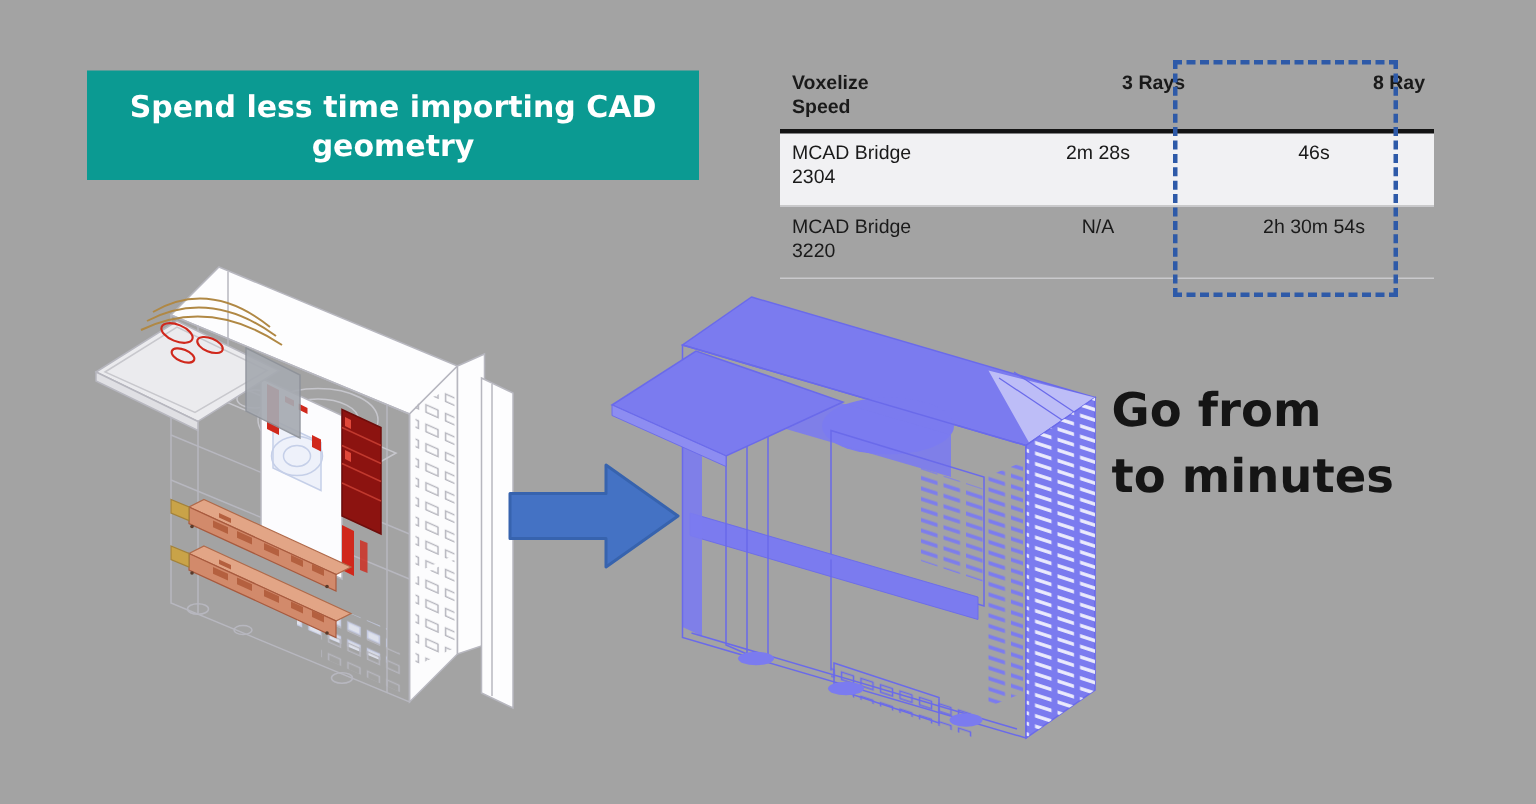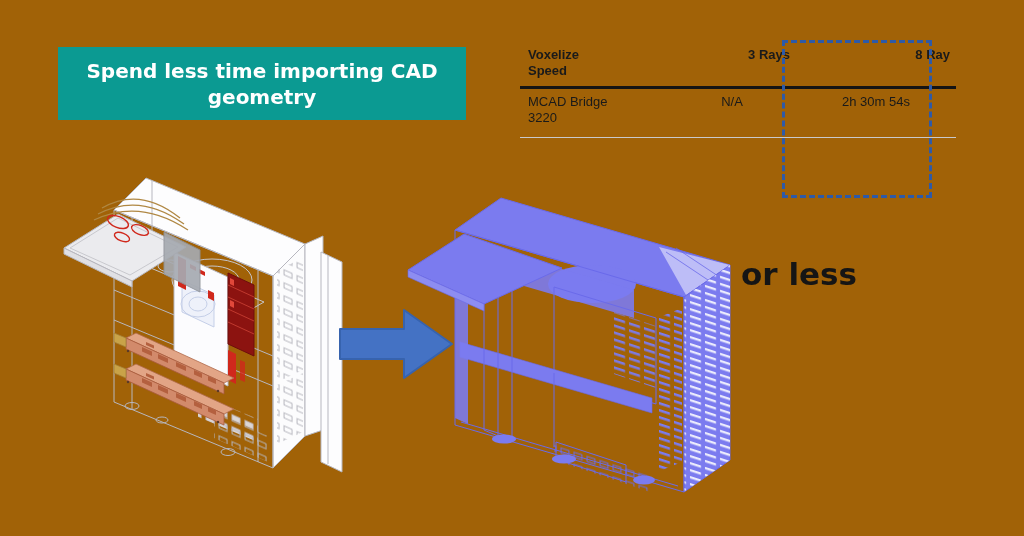--- a/index.html
+++ b/index.html
@@ -1,20 +1,20 @@
 <!DOCTYPE html>
 <html><head>
 <meta charset="utf-8">
 <style>
   html,body{margin:0;padding:0;}
   body{
     width:1024px;height:536px;background:#ffffff;position:relative;overflow:hidden;
     font-family:"Liberation Sans",sans-serif;
   }
-  .slide{position:absolute;inset:0;background:#a16207;}
+  .slide{position:absolute;inset:0;background:#a3a3a3;}
 
   
   .banner{
     position:absolute;left:58px;top:47px;width:408px;height:73px;
     display:flex;align-items:center;justify-content:center;text-align:center;
     font-family:"DejaVu Sans",sans-serif;font-weight:bold;font-size:20px;line-height:1.3;
     padding:0 22px;box-sizing:border-box;
   }
 
   
@@ -59,20 +59,25 @@
   <div class="speed-table">
     <table>
       <thead>
         <tr>
           <th class="c1">Voxelize Speed</th>
           <th class="c2">3 Rays</th>
           <th class="c3">8 Ray</th>
         </tr>
       </thead>
       <tbody>
+        <tr class="shaded">
+          <td class="c1">MCAD Bridge 2304</td>
+          <td class="c2">2m 28s</td>
+          <td class="c3">46s</td>
+        </tr>
         <tr>
           <td class="c1">MCAD Bridge 3220</td>
           <td class="c2">N/A</td>
           <td class="c3">2h 30m 54s</td>
         </tr>
       </tbody>
     </table>
   </div>
 
   <div class="dashed-highlight"></div>
@@ -242,16 +247,17 @@
 
       <g fill="#7b7bef">
         <ellipse cx="100" cy="247" rx="12" ry="4.5"></ellipse>
         <ellipse cx="160" cy="267" rx="12" ry="4.5"></ellipse>
         <ellipse cx="240" cy="288" rx="11" ry="4.5"></ellipse>
       </g>
     </svg>
   </div>
 
   <div class="callout" style="color:#151515;">
-    <div>or less</div>
+    <div>Go from</div>
+    <div>to minutes</div>
   </div>
 
 </div>
 
 </body></html>

